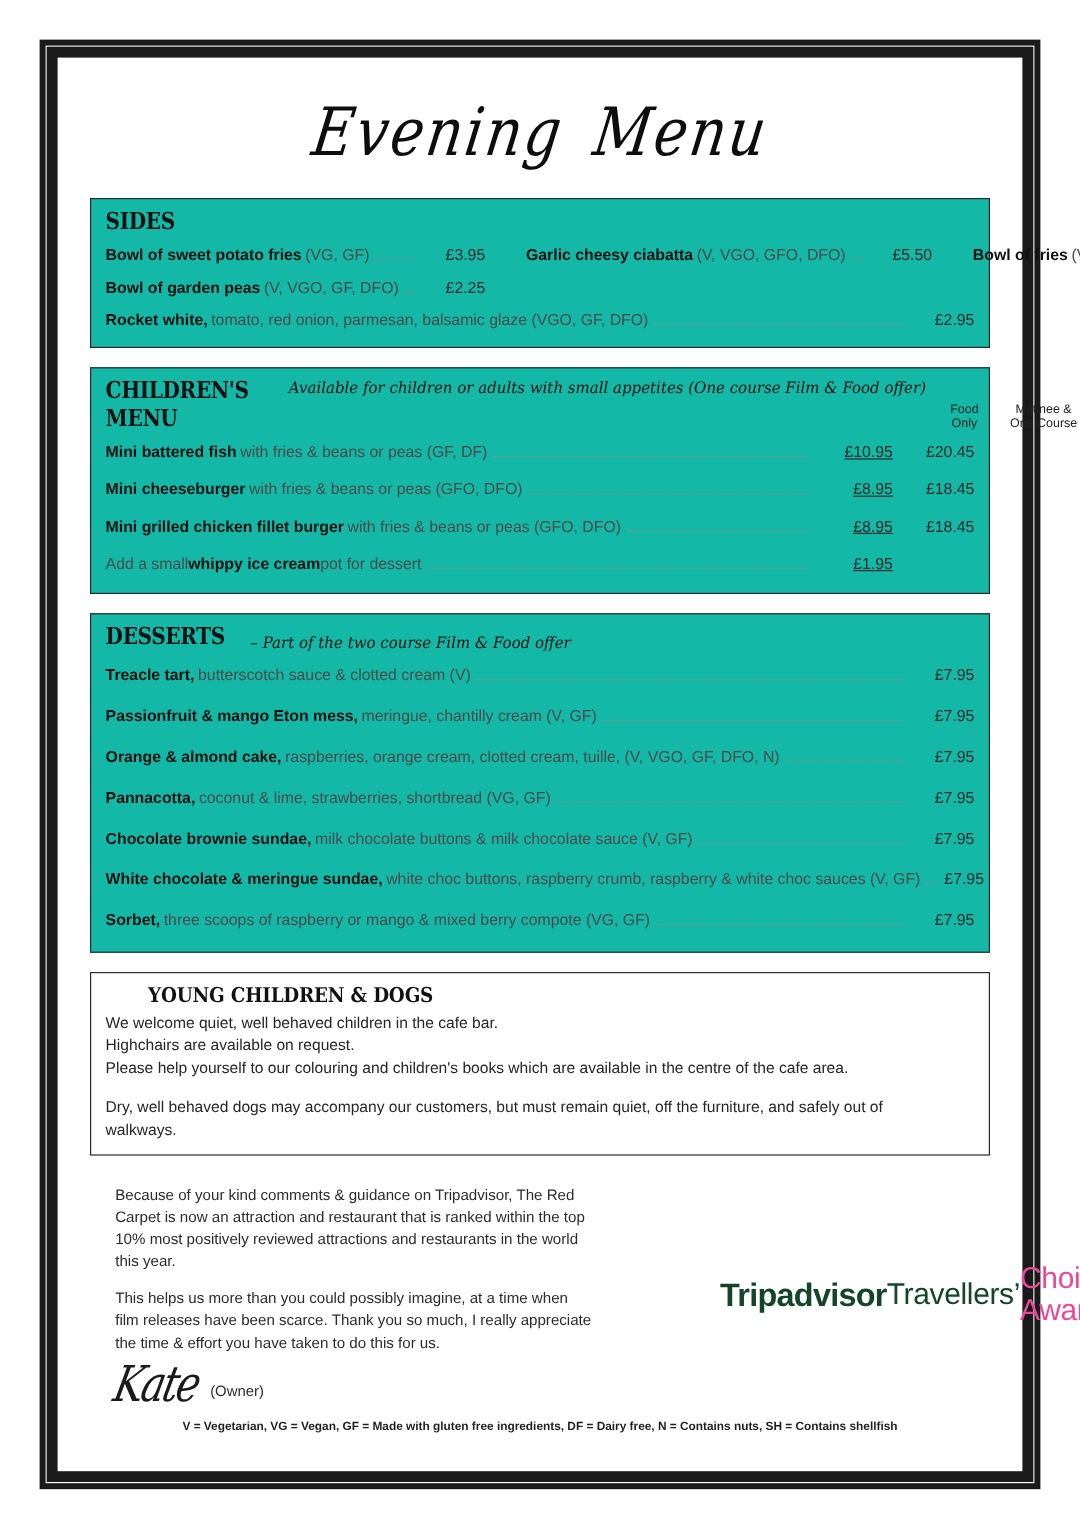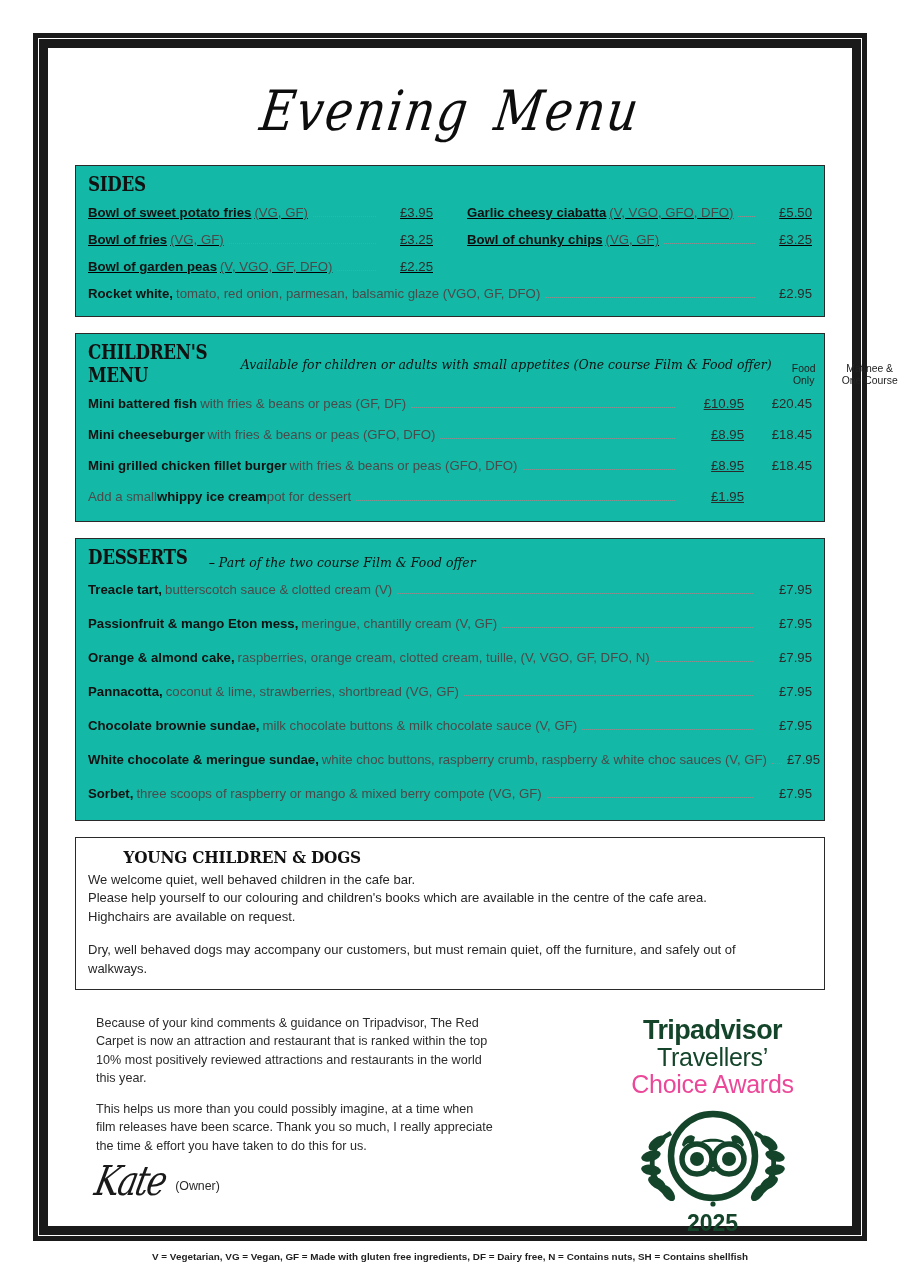--- a/index.html
+++ b/index.html
@@ -131,23 +131,22 @@
   .row .pr {
     white-space: nowrap;
     color: #2b2b2b;
     text-align: right;
     font-size: 13.2px;
   }
 
   
   .sides-grid {
     display: grid;
-    grid-template-columns: 1fr 1fr;
+    grid-template-columns: 1fr 1fr 1fr 1fr;
     column-gap: 34px;
-    text-decoration: underline;
   }
   .sides-grid .row .pr { width: 52px; }
   .sides-full .row .pr { width: 52px; }
 
   
   .kids .pr1 { width: 64px; text-align: right; white-space: nowrap; text-decoration: underline; }
   .kids .pr2 { width: 68px; text-align: right; white-space: nowrap; }
   .kids .row { padding: 7.5px 0; }
   .kids-colhead {
     display: flex;
@@ -160,21 +159,21 @@
     font-family: "Liberation Sans", sans-serif;
   }
   .kids-colhead .c1 { width: 64px; }
   .kids-colhead .c2 { width: 68px; }
   .kids-head-flex {
     display: flex;
     align-items: flex-end;
     justify-content: space-between;
     margin-bottom: 1px;
   }
-  .kids-head-left { display: flex; align-items: center; }
+  .kids-head-left { display: flex; align-items: flex-start; }
 
   .desserts .row { padding: 9px 0; }
   .desserts .pr { width: 54px; }
 
   
   .notice {
     border: 1.6px solid #2a2a2a;
     margin: 0 20px 0 20px;
     padding: 9px 28px 11px 12px;
     text-align: left;
@@ -198,21 +197,21 @@
 
   
   .thanks-wrap {
     display: flex;
     margin: 24px 20px 0 20px;
   }
   .thanks-left { flex: 1 1 auto; padding-left: 21px; padding-right: 20px; }
   .thanks-right {
     width: 225px;
     display: flex;
-    flex-direction: column;
+    flex-direction: row;
     align-items: center;
     padding-top: 2px;
   }
   .thanks-title {
     font-size: 19px;
     font-weight: 700;
     color: #111;
     letter-spacing: 0.2px;
     margin-bottom: 13px;
   }
@@ -449,22 +448,22 @@
           <span class="ds">three scoops of raspberry or mango &amp; mixed berry compote (VG, GF)</span>
           <span class="leader"></span>
           <span class="pr">£7.95</span>
         </div>
       </div>
     </div>
 
     <div class="notice">
       <h3>YOUNG CHILDREN &amp; DOGS</h3>
       <p>We welcome quiet, well behaved children in the cafe bar.</p>
+      <p>Highchairs are available on request.</p>
       <p>Please help yourself to our colouring and children's books which are available in the centre of the cafe area.</p>
-      <p>Highchairs are available on request.</p>
       <p class="spaced">Dry, well behaved dogs may accompany our customers, but must remain quiet, off the furniture, and safely out of walkways.</p>
     </div>
 
     <div class="thanks-wrap">
       <div class="thanks-left">
         <div class="thanks-p">Because of your kind comments &amp; guidance on Tripadvisor, The Red Carpet is now an attraction and restaurant that is ranked within the top 10% most positively reviewed attractions and restaurants in the world this year.</div>
         <div class="thanks-p">This helps us more than you could possibly imagine, at a time when film releases have been scarce. Thank you so much, I really appreciate the time &amp; effort you have taken to do this for us.</div>
         <div class="sig-row">
           <span class="sig">Kate</span>
           <span class="sig-owner">(Owner)</span>

